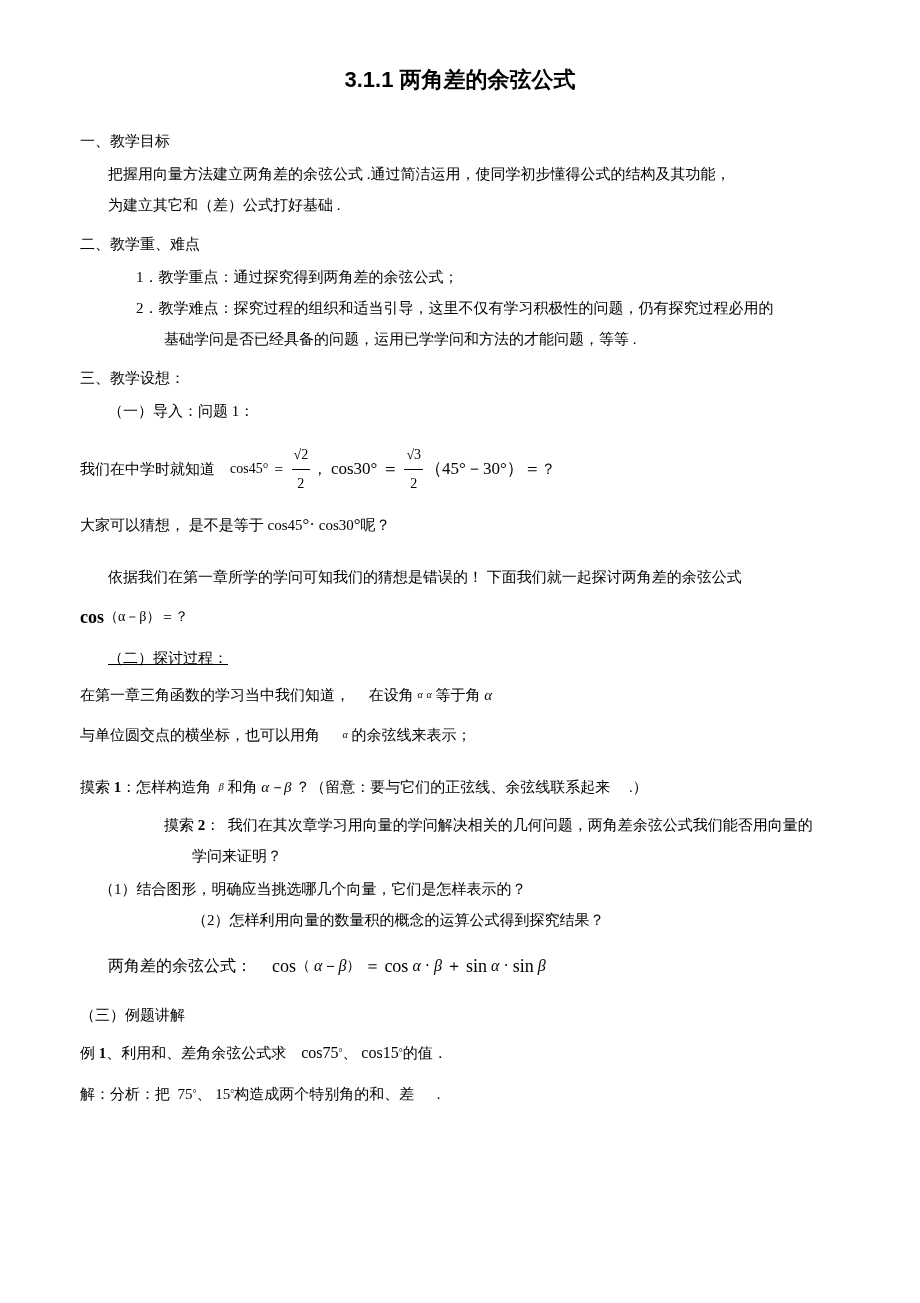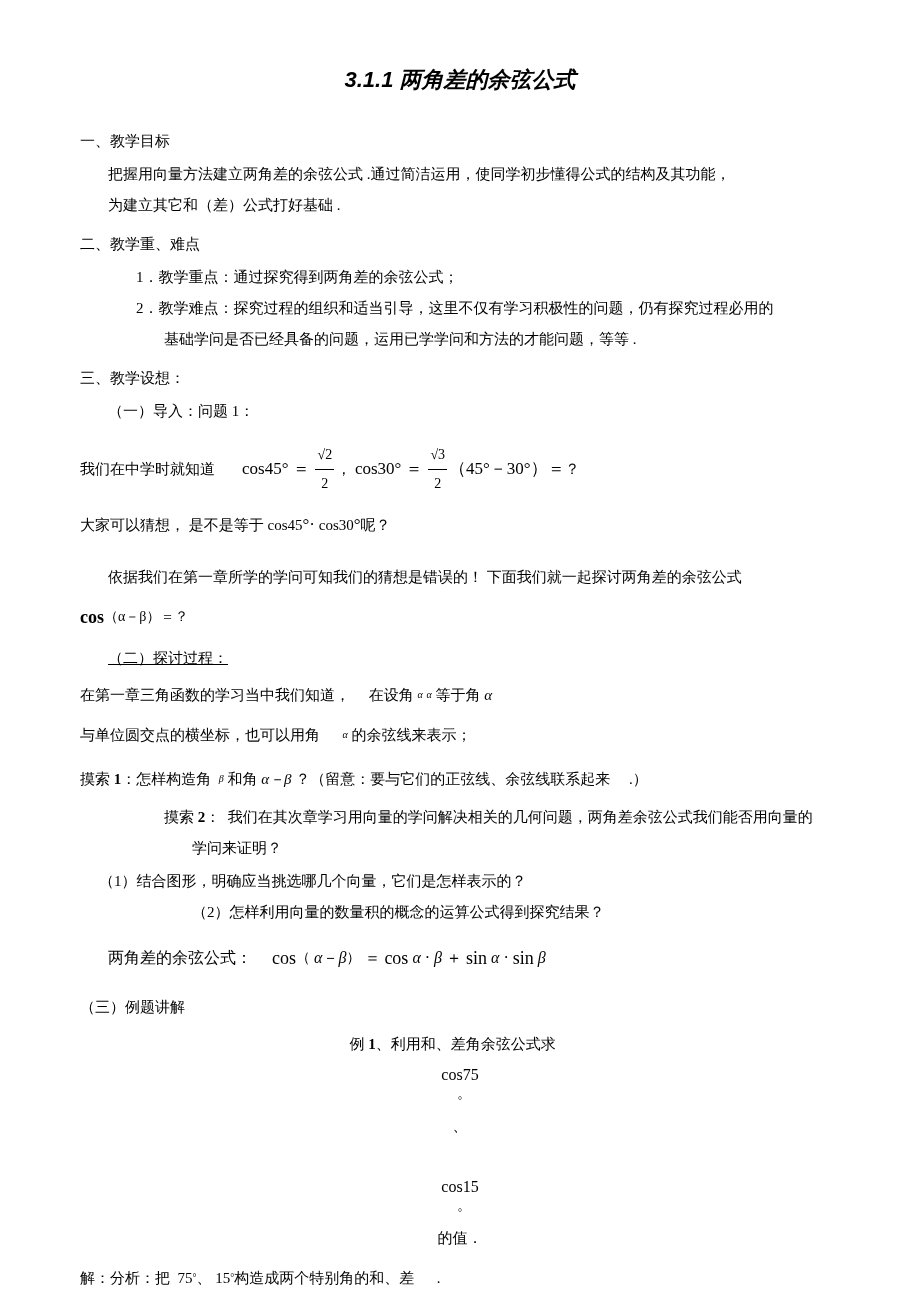--- a/index.html
+++ b/index.html
@@ -12,21 +12,20 @@
       padding: 60px 80px;
       max-width: 920px;
       margin: 0 auto;
     }
     h1 {
       text-align: center;
       font-size: 22px;
       font-weight: bold;
       margin-bottom: 28px;
       font-family: "SimHei", "黑体", sans-serif;
-      font-style: italic;
     }
     .section-title {
       font-size: 15px;
       margin-bottom: 6px;
       margin-top: 10px;
     }
     .indent1 { margin-left: 28px; }
     .indent2 { margin-left: 56px; }
     .indent3 { margin-left: 84px; }
     .indent4 { margin-left: 112px; }
@@ -91,21 +90,21 @@
   <span>三、教学设想：</span>
 </div>
 
 <div class="indent1 para">
   <span>（一）导入：问题  1：</span>
 </div>
 
 <div class="math-line" style="margin-left:0; margin-top:16px; font-size:15px;">
   <span>我们在中学时就知道</span>
   &nbsp;&nbsp;&nbsp;&nbsp;
-  <span style="font-size:17px;margin-left:12px;">cos45°&nbsp;＝</span>
+  <span style="font-size:14px;">cos45°&nbsp;＝</span>
   &nbsp;
   <span class="frac">
     <span class="num">√2</span>
     <span class="den">2</span>
   </span>
   <span>，</span>
   &nbsp;
   <span style="font-size:17px;">cos30°&nbsp;＝</span>
   &nbsp;
   <span class="frac">
@@ -147,21 +146,21 @@
   <span>&nbsp;等于角&nbsp;</span>
   <span style="font-style:italic;">α</span>
 </div>
 <div class="math-line" style="margin-left:0;">
   <span>与单位圆交点的横坐标，也可以用角&nbsp;&nbsp;&nbsp;&nbsp;&nbsp;&nbsp;</span>
   <sub style="font-style:italic;">α</sub>
   &nbsp;
   <span>的余弦线来表示；</span>
 </div>
 
-<div class="math-line indent2" style="margin-top:14px;">
+<div class="math-line indent2" style="margin-top:22px;">
   <span>摸索&nbsp;<strong>1</strong>：怎样构造角&nbsp;</span>
   &nbsp;
   <sub style="font-style:italic;">β</sub>
   &nbsp;
   <span>和角&nbsp;</span>
   <span style="font-style:italic;">α－β</span>
   &nbsp;
   <span>？（留意：要与它们的正弦线、余弦线联系起来&nbsp;&nbsp;&nbsp;&nbsp;&nbsp;.）</span>
 </div>
 
@@ -209,21 +208,21 @@
   &nbsp;
   <span style="font-size:18px;">sin</span>
   &nbsp;
   <span style="font-style:italic; font-size:16px;">β</span>
 </div>
 
 <div class="section-title" style="margin-top:18px;">
   <span>（三）例题讲解</span>
 </div>
 
-<div class="math-line indent1" style="margin-top:8px;flex-direction:column;">
+<div class="math-line indent1" style="margin-top:8px;">
   <span>例&nbsp;<strong>1</strong>、利用和、差角余弦公式求&nbsp;&nbsp;&nbsp;&nbsp;</span>
   <span style="font-size:16px;">cos75</span>
   <sup>°</sup>
   <span>、</span>
   &nbsp;
   <span style="font-size:16px;">cos15</span>
   <sup>°</sup>
   <span>的值．</span>
 </div>
 

